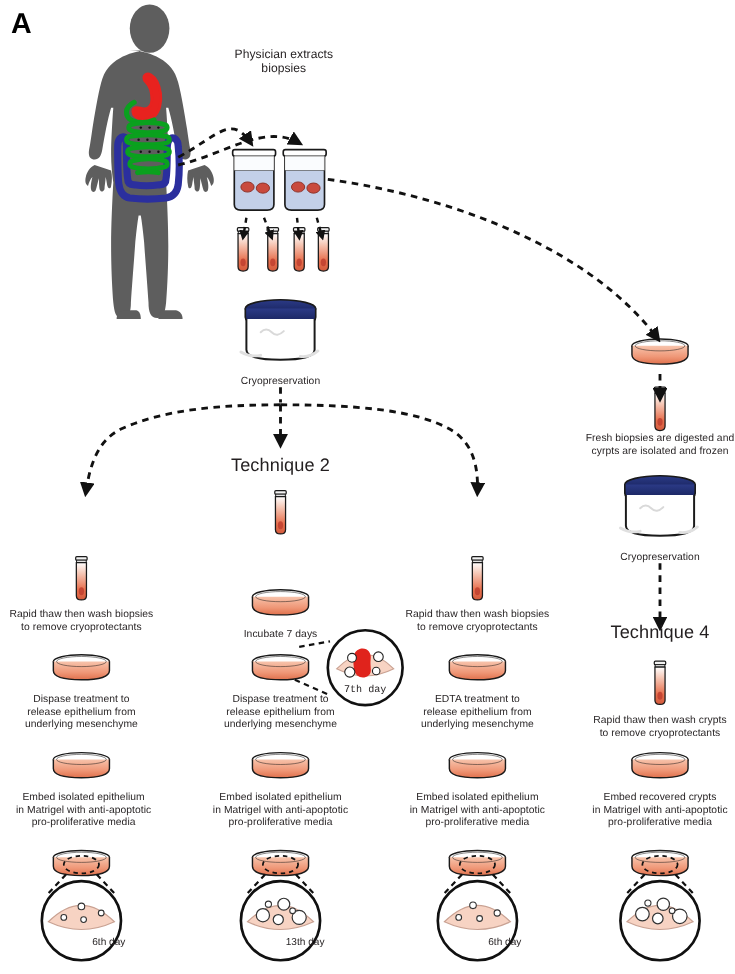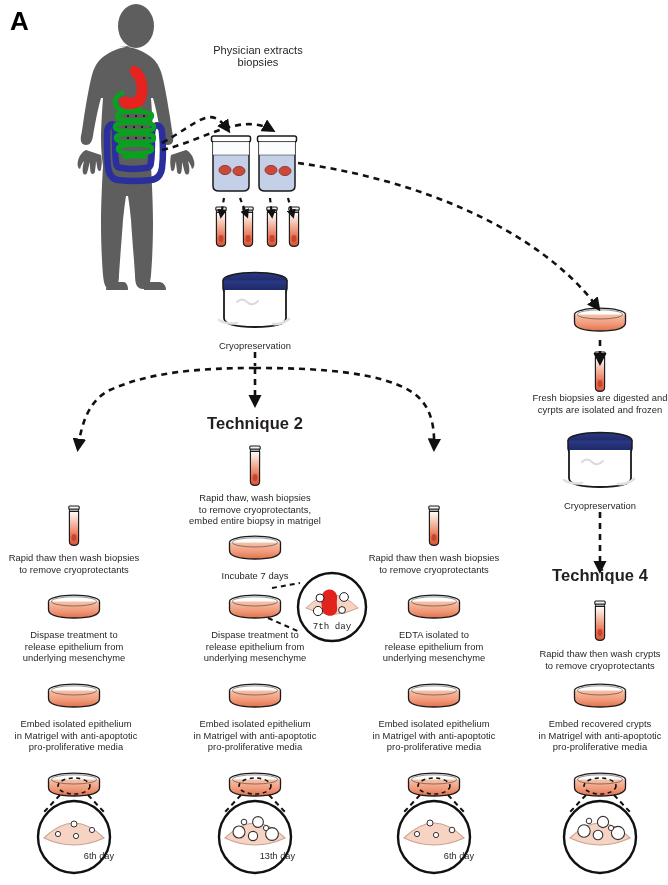--- a/index.html
+++ b/index.html
@@ -18,21 +18,21 @@
   }
   
   .abs{position:absolute;}
 
   
   .panel-letter{
     font-size:26px;font-weight:bold;line-height:1;
     color:#000;
   }
   .technique-title{
-    font-size:16.5px;font-weight:700;color:#231f20;
+    font-size:16.5px;font-weight:400;color:#231f20;
     white-space:nowrap;letter-spacing:.1px;
   }
   .caption{
     font-size:9.4px;line-height:11.6px;color:#231f20;
     text-align:center;letter-spacing:.05px;
   }
   .caption.big{font-size:11px;line-height:12.4px;}
   .day-label{font-size:9.2px;color:#231f20;text-align:right;}
 
   
@@ -365,25 +365,20 @@
     <div>underlying mesenchyme</div>
   </div>
   <div class="abs caption" style="left:0px;top:718px;width:152px;">
     <div>Embed isolated epithelium</div>
     <div>in Matrigel with anti-apoptotic</div>
     <div>pro-proliferative media</div>
   </div>
   <div class="abs day-label" style="left:34px;top:851px;width:80px;">6th day</div>
 
   <div class="abs technique-title" style="left:181px;top:414px;width:148px;text-align:center;">Technique 2</div>
-  <div class="abs caption" style="left:172px;top:492px;width:166px;">
-    <div>Rapid thaw, wash biopsies</div>
-    <div>to remove cryoprotectants,</div>
-    <div>embed entire biopsy in matrigel</div>
-  </div>
   <div class="abs caption" style="left:190px;top:570px;width:130px;">
     <div>Incubate 7 days</div>
   </div>
   <div class="abs caption" style="left:181px;top:629px;width:148px;">
     <div>Dispase treatment to</div>
     <div>release epithelium from</div>
     <div>underlying mesenchyme</div>
   </div>
   <div class="abs caption" style="left:179px;top:718px;width:152px;">
     <div>Embed isolated epithelium</div>
@@ -391,21 +386,21 @@
     <div>pro-proliferative media</div>
   </div>
   <div class="abs day-label" style="left:292px;top:621px;width:80px;text-align:center;font-family:Liberation Mono, monospace;">7th day</div>
   <div class="abs day-label" style="left:215px;top:851px;width:80px;">13th day</div>
 
   <div class="abs caption" style="left:352px;top:552px;width:164px;">
     <div>Rapid thaw then wash biopsies</div>
     <div>to remove cryoprotectants</div>
   </div>
   <div class="abs caption" style="left:360px;top:629px;width:148px;">
-    <div>EDTA isolated to</div>
+    <div>EDTA treatment to</div>
     <div>release epithelium from</div>
     <div>underlying mesenchyme</div>
   </div>
   <div class="abs caption" style="left:358px;top:718px;width:152px;">
     <div>Embed isolated epithelium</div>
     <div>in Matrigel with anti-apoptotic</div>
     <div>pro-proliferative media</div>
   </div>
   <div class="abs day-label" style="left:394px;top:851px;width:80px;">6th day</div>
 

